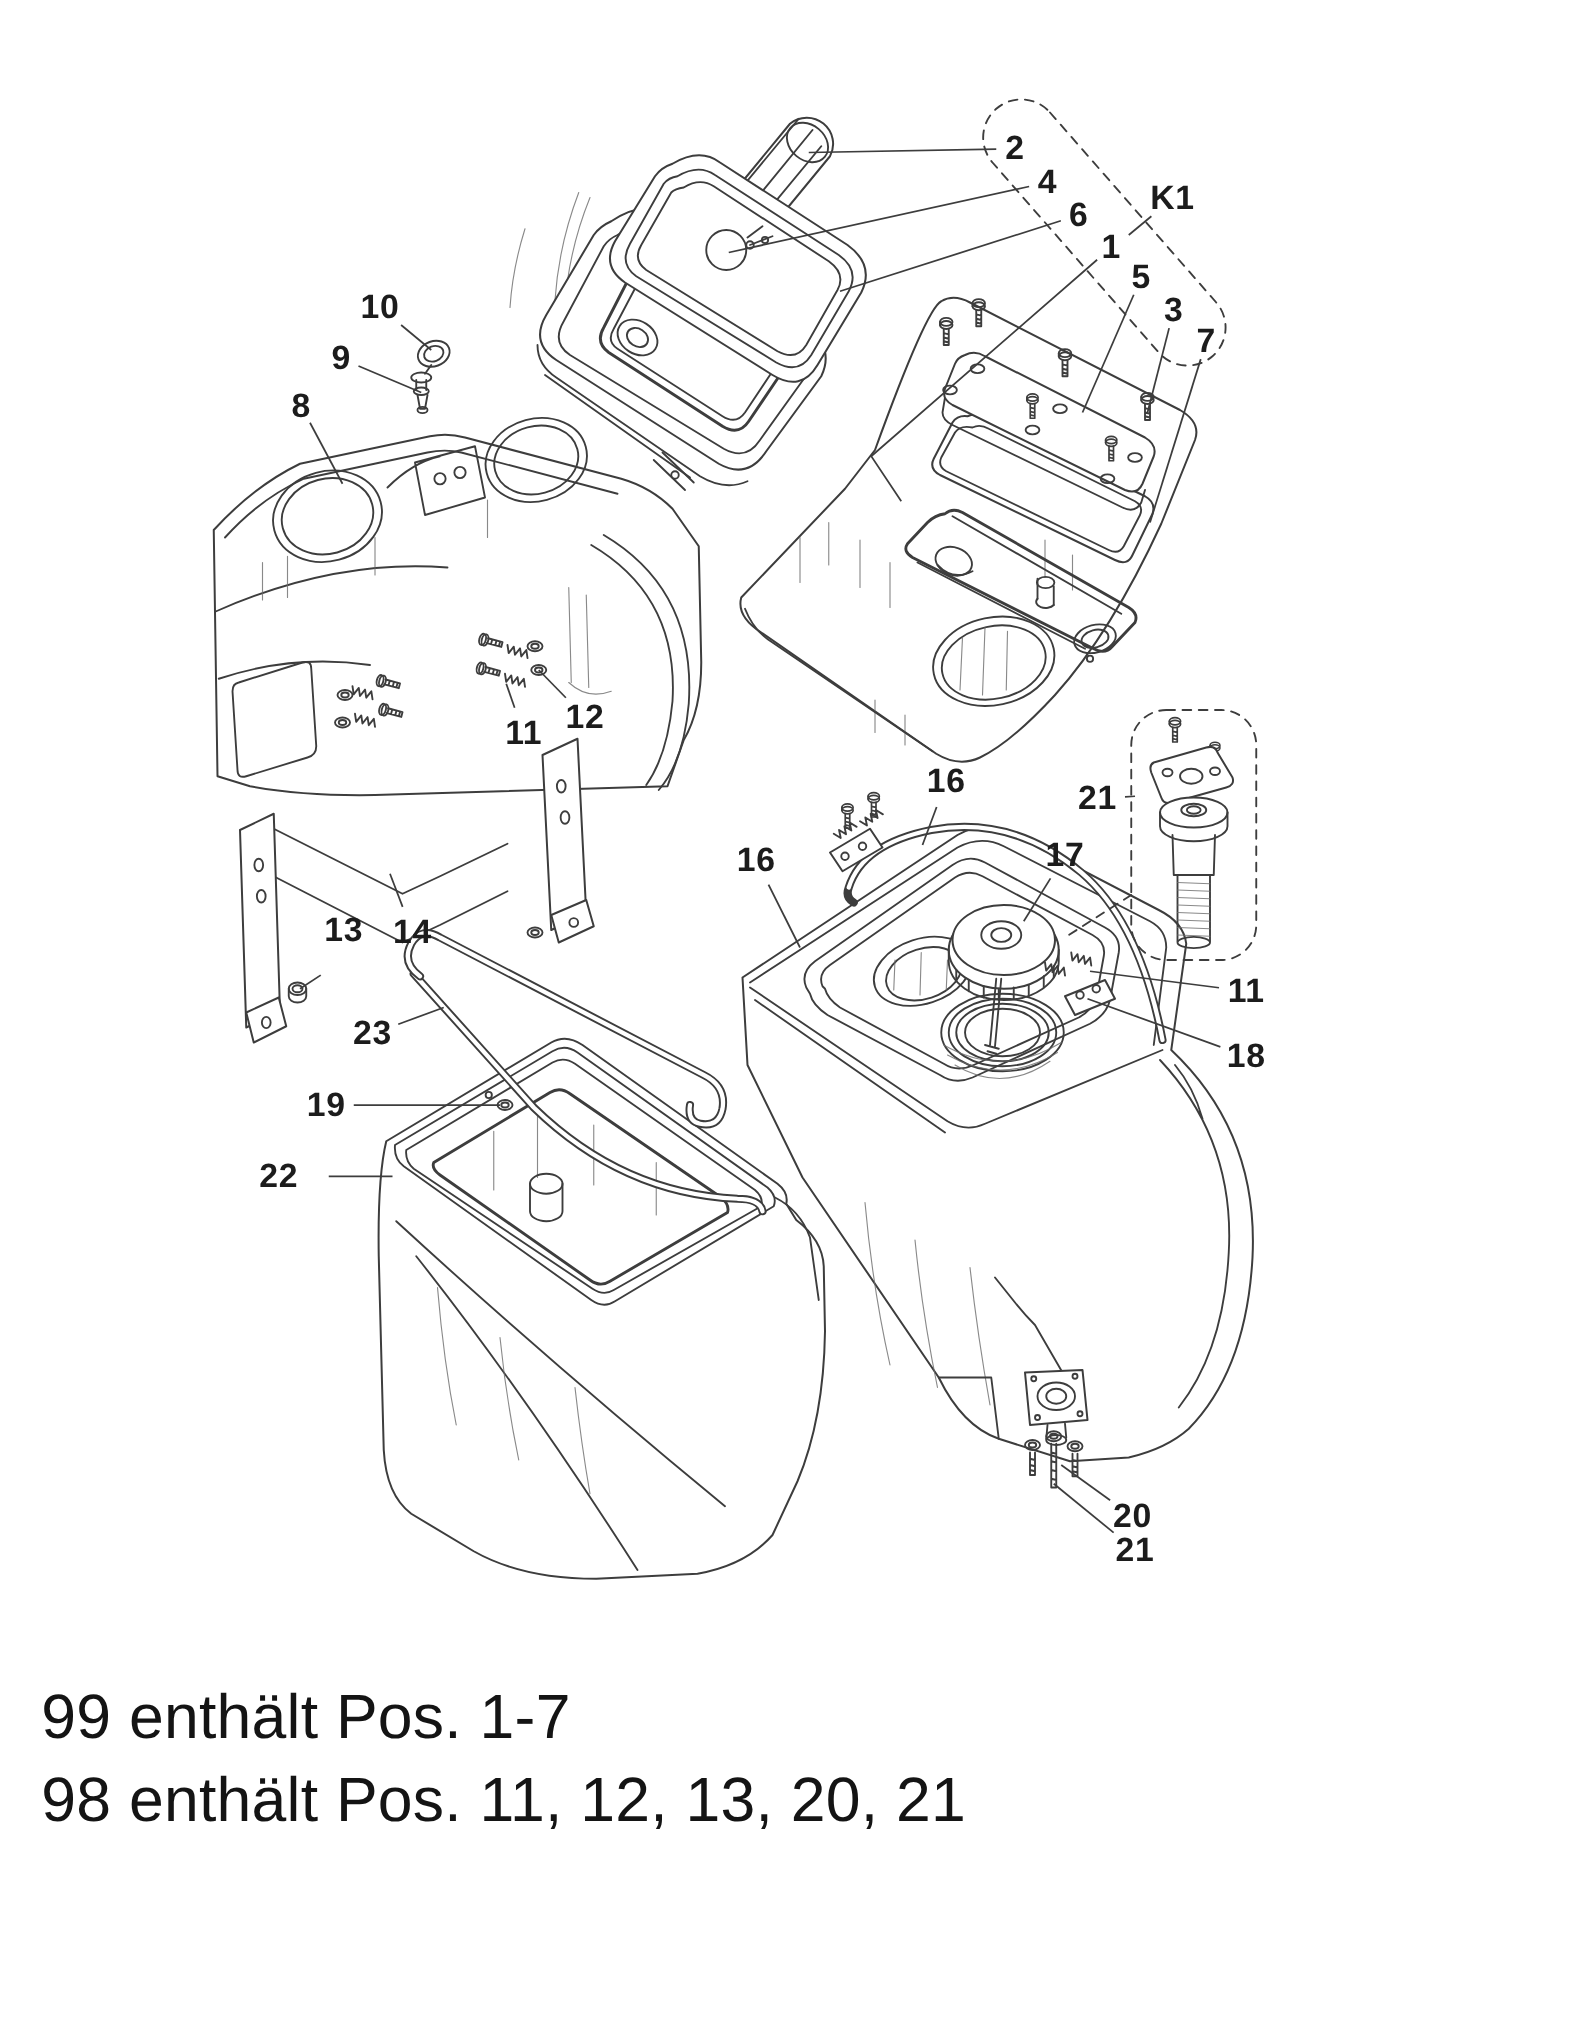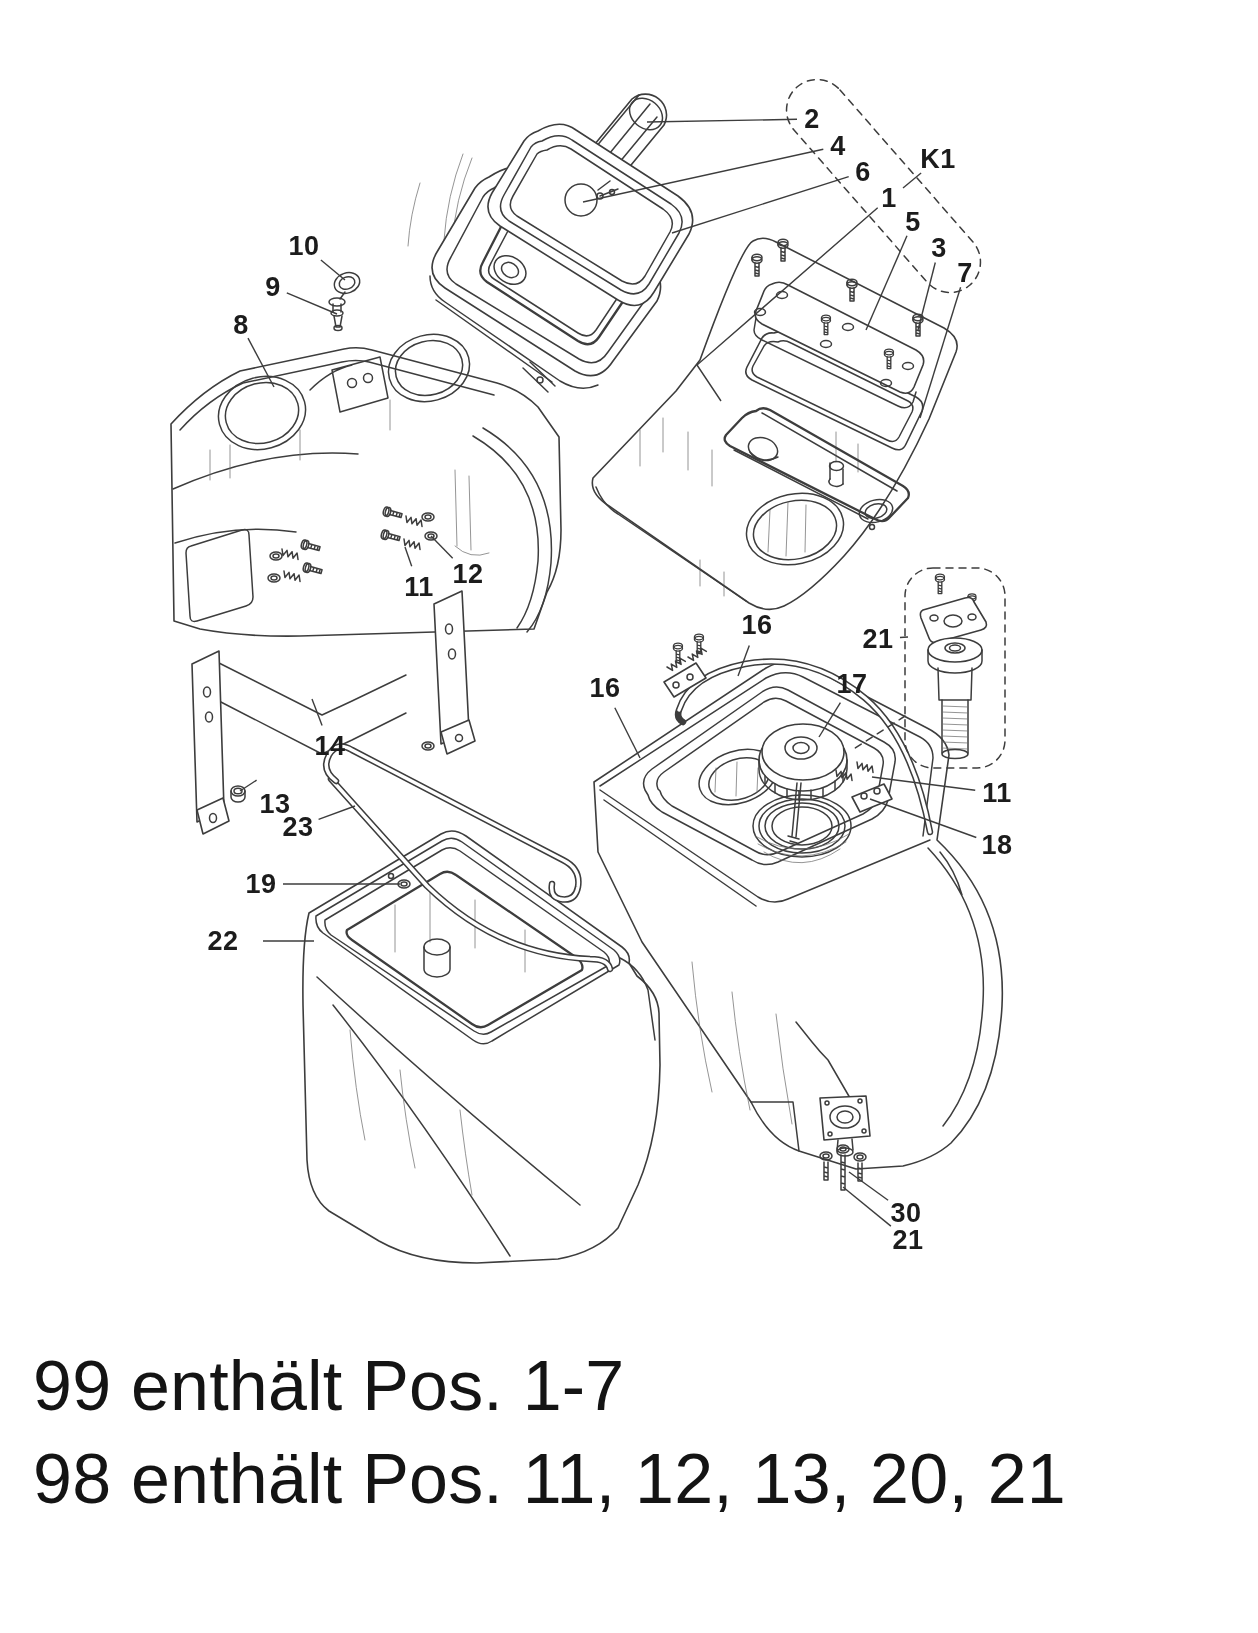--- a/index.html
+++ b/index.html
@@ -10,21 +10,21 @@
   .ln{fill:none;stroke:#3d3d3d;stroke-width:1.5;stroke-linecap:round;stroke-linejoin:round;}
   .ln2{fill:none;stroke:#3d3d3d;stroke-width:2.3;stroke-linecap:round;stroke-linejoin:round;}
   .thin{fill:none;stroke:#6b6b6b;stroke-width:.9;stroke-linecap:round;opacity:.8;}
   .wfill{fill:#ffffff;stroke:#3d3d3d;stroke-width:1.6;stroke-linecap:round;stroke-linejoin:round;}
   .dash{fill:none;stroke:#3d3d3d;stroke-width:1.5;stroke-dasharray:7 6;stroke-linecap:round;}
   .tube{fill:none;stroke:#3d3d3d;stroke-width:6.5;stroke-linecap:round;stroke-linejoin:round;}
   .tubein{fill:none;stroke:#ffffff;stroke-width:3.4;stroke-linecap:round;stroke-linejoin:round;}
   #leader-lines polyline{fill:none;stroke:#3d3d3d;stroke-width:1.4;}
   .callout{position:absolute;transform:translate(-50%,-50%);font-family:"Liberation Sans",sans-serif;
     font-weight:bold;font-size:27px;color:#1c1c1c;white-space:nowrap;letter-spacing:.5px;}
-  .notes{position:absolute;left:33px;top:1340px;color:#141414;font-size:70px;font-weight:400;
+  .notes{position:absolute;left:33px;top:1340px;color:#141414;font-size:50px;font-weight:400;
     letter-spacing:.2px;line-height:1.33;}
 </style>
 </head>
 <body>
 
 <div class="stage">
 
 <svg class="art" width="1258" height="1633" viewBox="0 0 1258 1633">
   <defs>
     <g id="scr">
@@ -326,31 +326,31 @@
       <div class="callout" style="left: 938px; top: 159px;">K1</div>
       <div class="callout" style="left: 913px; top: 222px;">5</div>
       <div class="callout" style="left: 939px; top: 248px;">3</div>
       <div class="callout" style="left: 965px; top: 273px;">7</div>
       <div class="callout" style="left: 304px; top: 246px; text-align: center;">10</div>
       <div class="callout" style="left: 273px; top: 287px;">9</div>
       <div class="callout" style="left: 241px; top: 325px;">8</div>
       <div class="callout" style="left: 419px; top: 587px;">11</div>
       <div class="callout" style="left: 468px; top: 574px;">12</div>
       <div class="callout" style="left: 330px; top: 746px;">14</div>
-      <div class="callout" style="left: 275px; top: 804px;">13</div>
+      <div class="callout" style="left: 275px; top: 744px;">13</div>
       <div class="callout" style="left: 298px; top: 827px;">23</div>
       <div class="callout" style="left: 261px; top: 884px;">19</div>
       <div class="callout" style="left: 223px; top: 941px;">22</div>
       <div class="callout" style="left: 605px; top: 688px;">16</div>
       <div class="callout" style="left: 757px; top: 625px;">16</div>
       <div class="callout" style="left: 852px; top: 684px;">17</div>
       <div class="callout" style="left: 878px; top: 639px;">21</div>
       <div class="callout" style="left: 997px; top: 793px;">11</div>
       <div class="callout" style="left: 997px; top: 845px;">18</div>
-      <div class="callout" style="left: 906px; top: 1213px;">30</div>
+      <div class="callout" style="left: 906px; top: 1213px;">20</div>
       <div class="callout" style="left: 908px; top: 1240px;">21</div>
     </div>
 
 <div class="notes">
   <div>99 enthält Pos. 1-7</div>
   <div>98 enthält Pos. 11, 12, 13, 20, 21</div>
 </div>
 
 </div>
 

